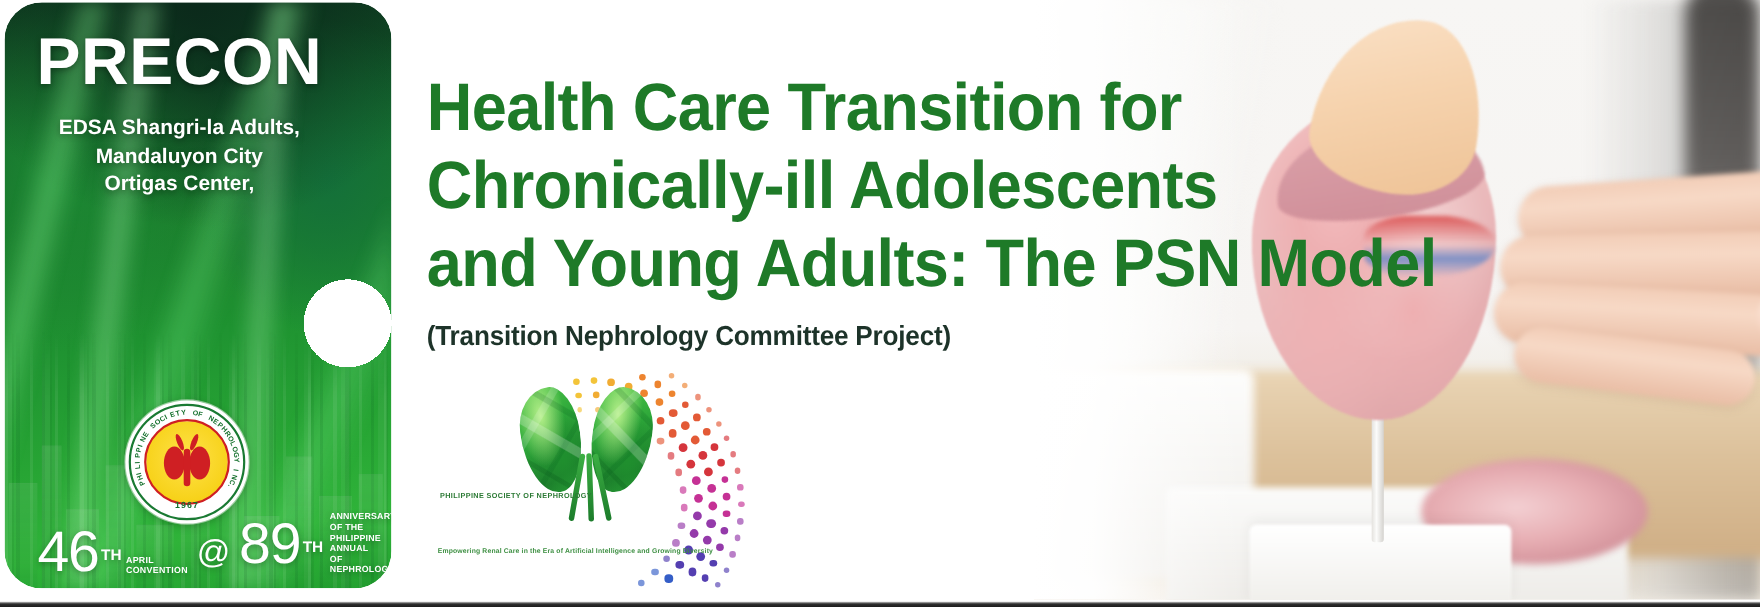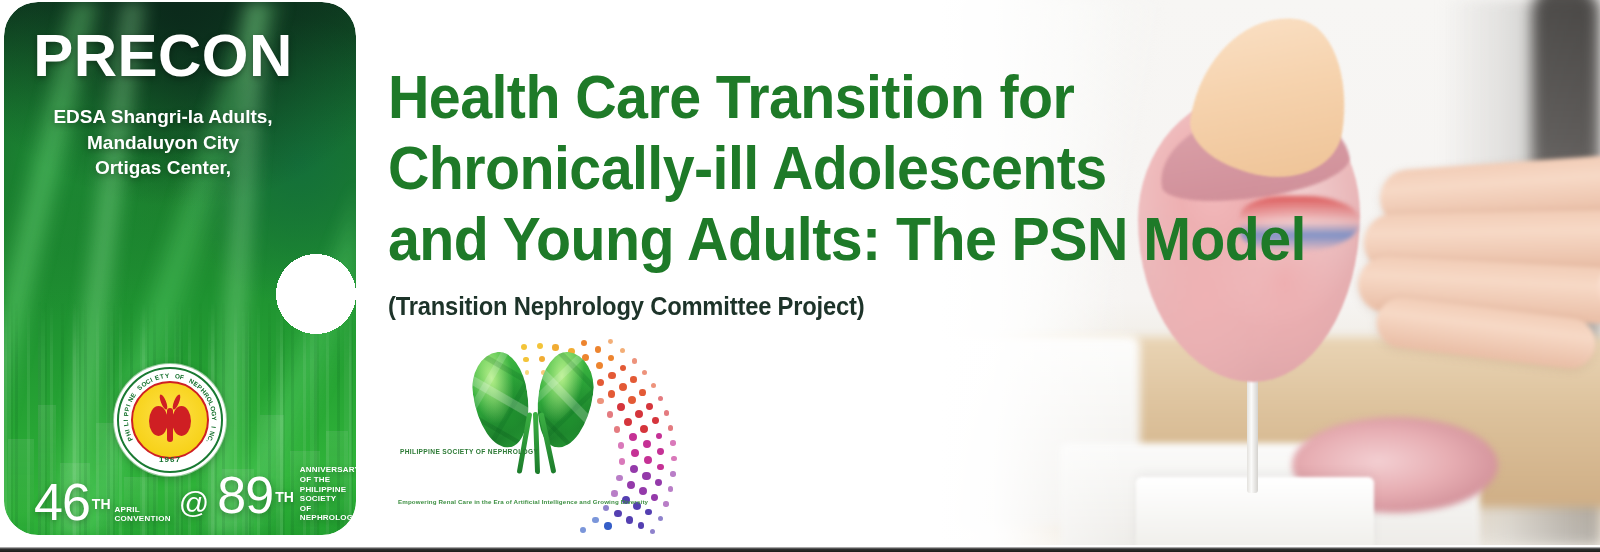--- a/index.html
+++ b/index.html
@@ -487,21 +487,21 @@
           <span style="display:block">APRIL</span>
           <span style="display:block">CONVENTION</span>
         </span>
       </div>
       <span class="at-sign">@</span>
       <div class="num-group">
         <span class="big-num">89</span>
         <span class="sup">TH</span>
         <span class="anniv-desc">
           <span style="display:block">ANNIVERSARY OF THE</span>
-          <span style="display:block">PHILIPPINE SOCIETY</span>
+          <span style="display:block">PHILIPPINE ANNUAL</span>
           <span style="display:block">OF NEPHROLOGY</span>
         </span>
       </div>
     </div>
   </div>
 
   <div class="headline">
     <span class="ln">Health Care Transition for</span>
     <span class="ln">Chronically-ill Adolescents</span>
     <span class="ln">and Young Adults: The PSN Model</span>

